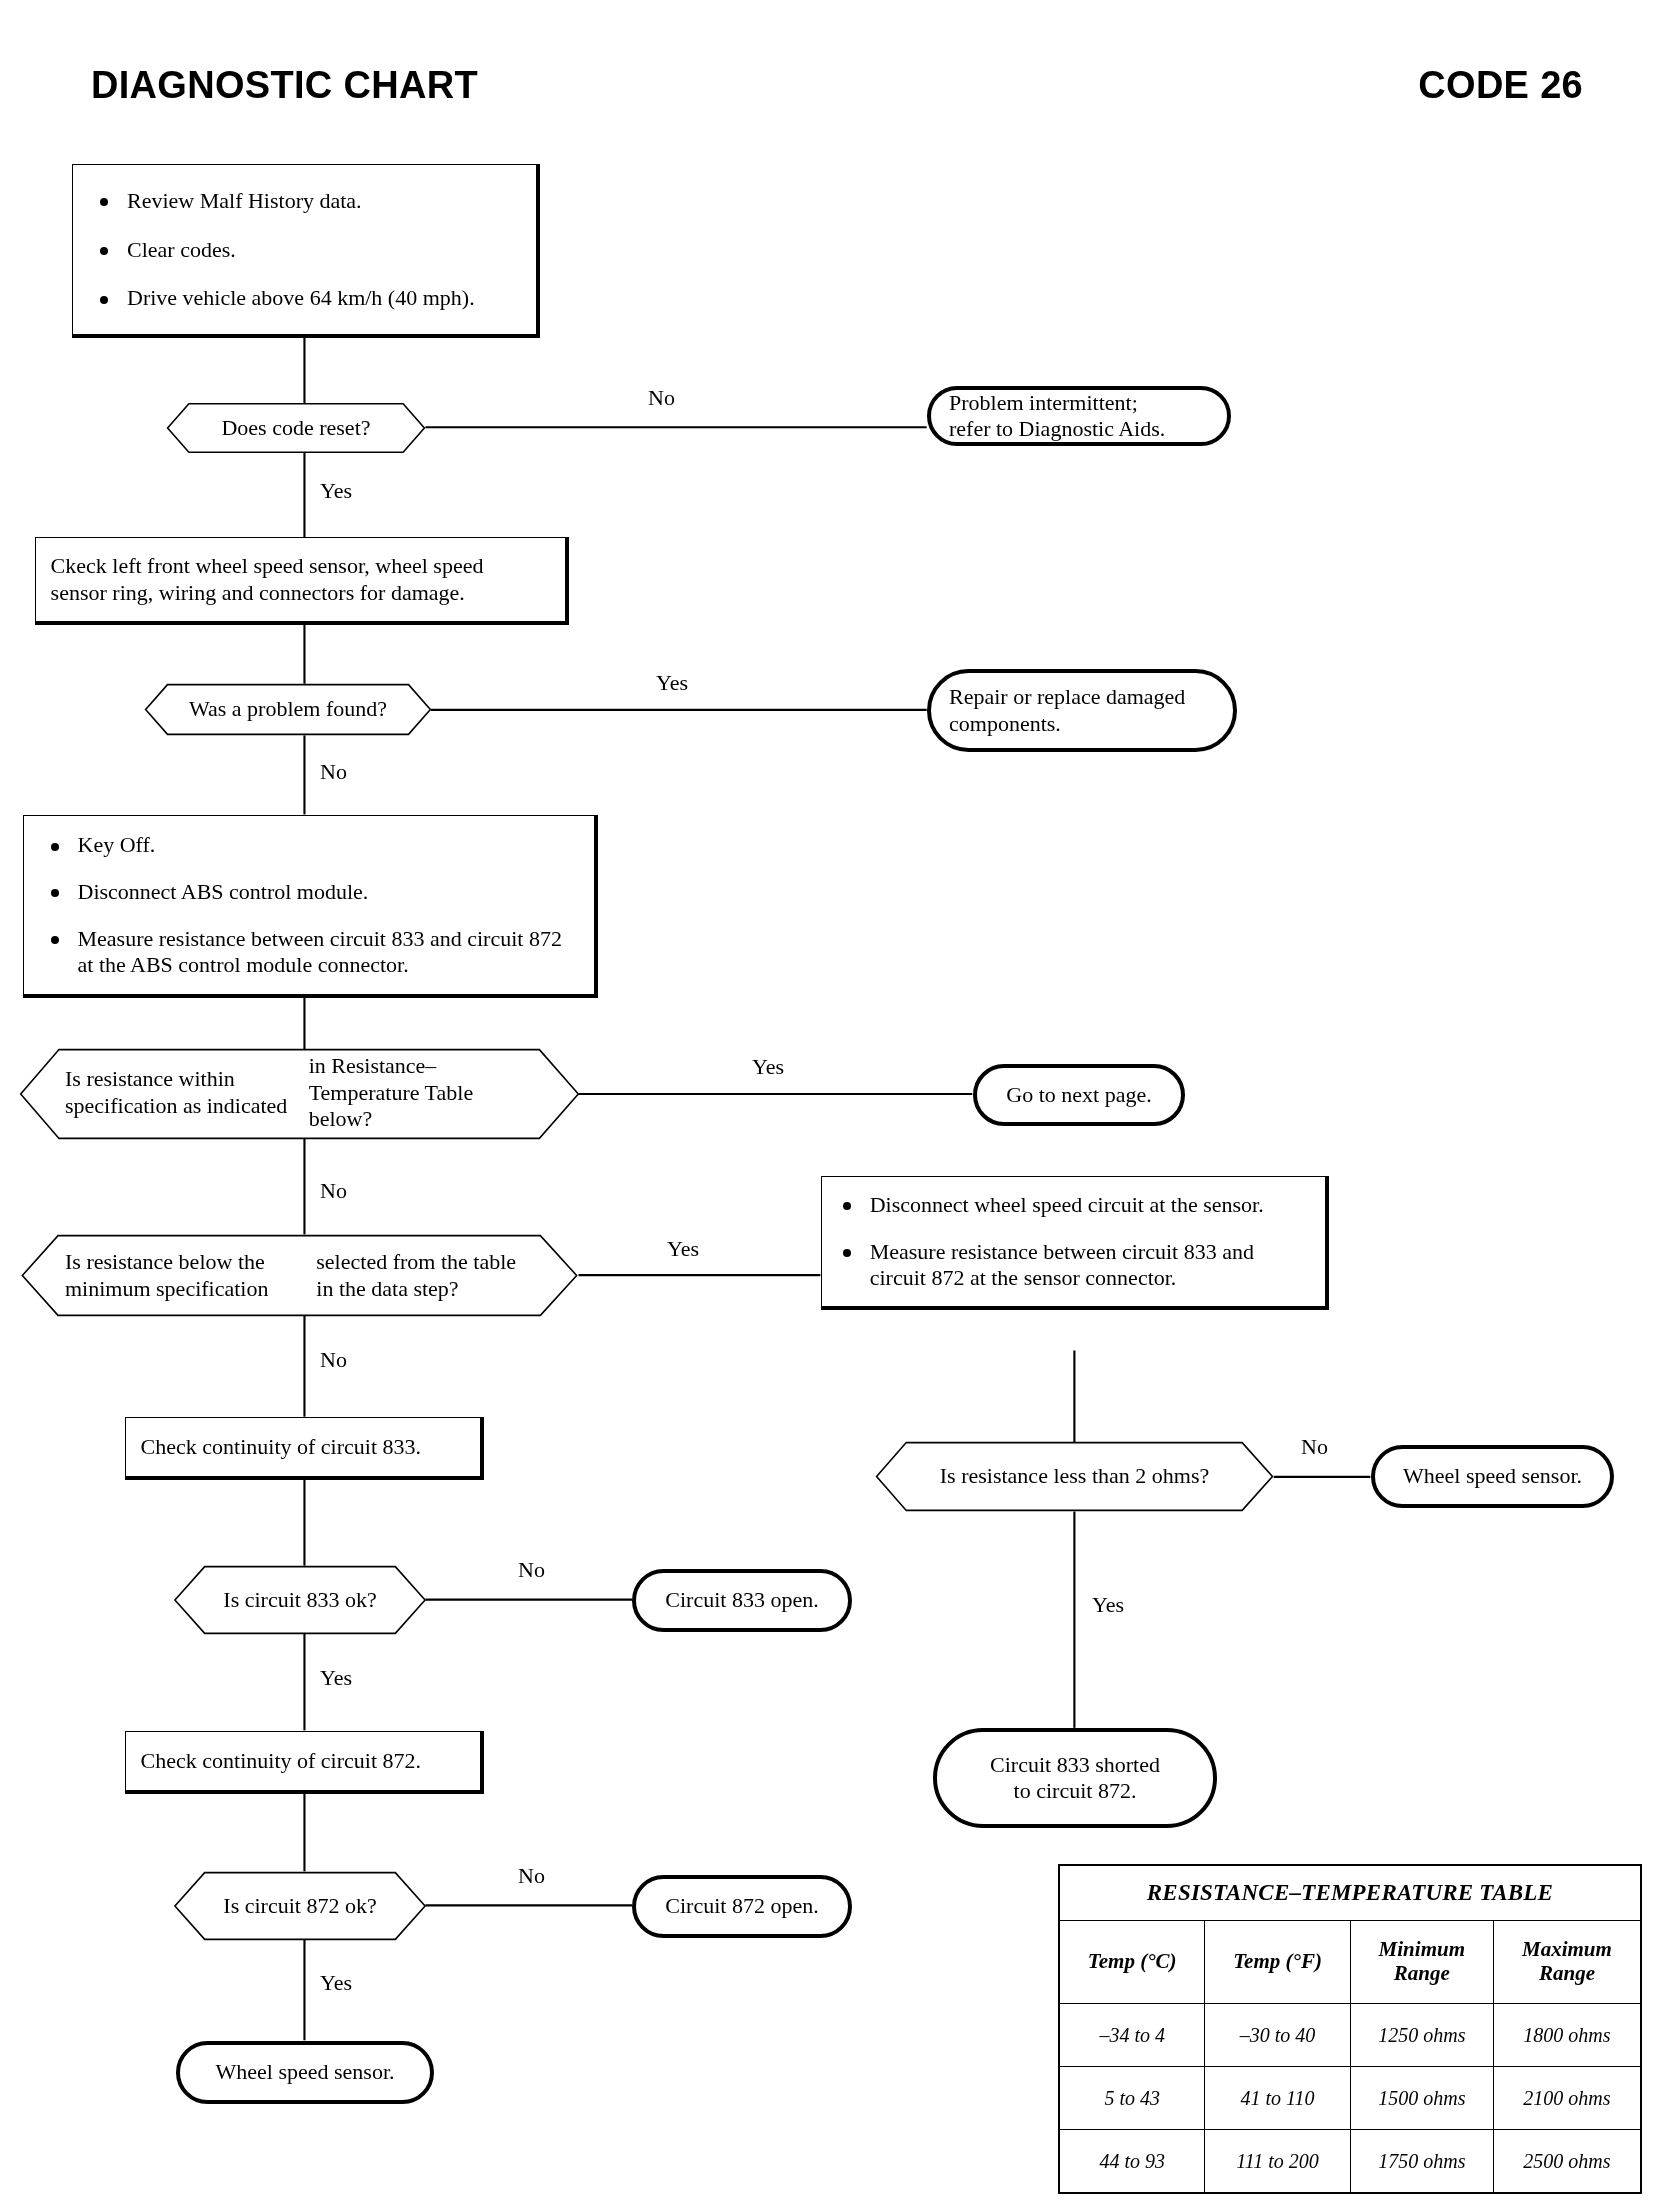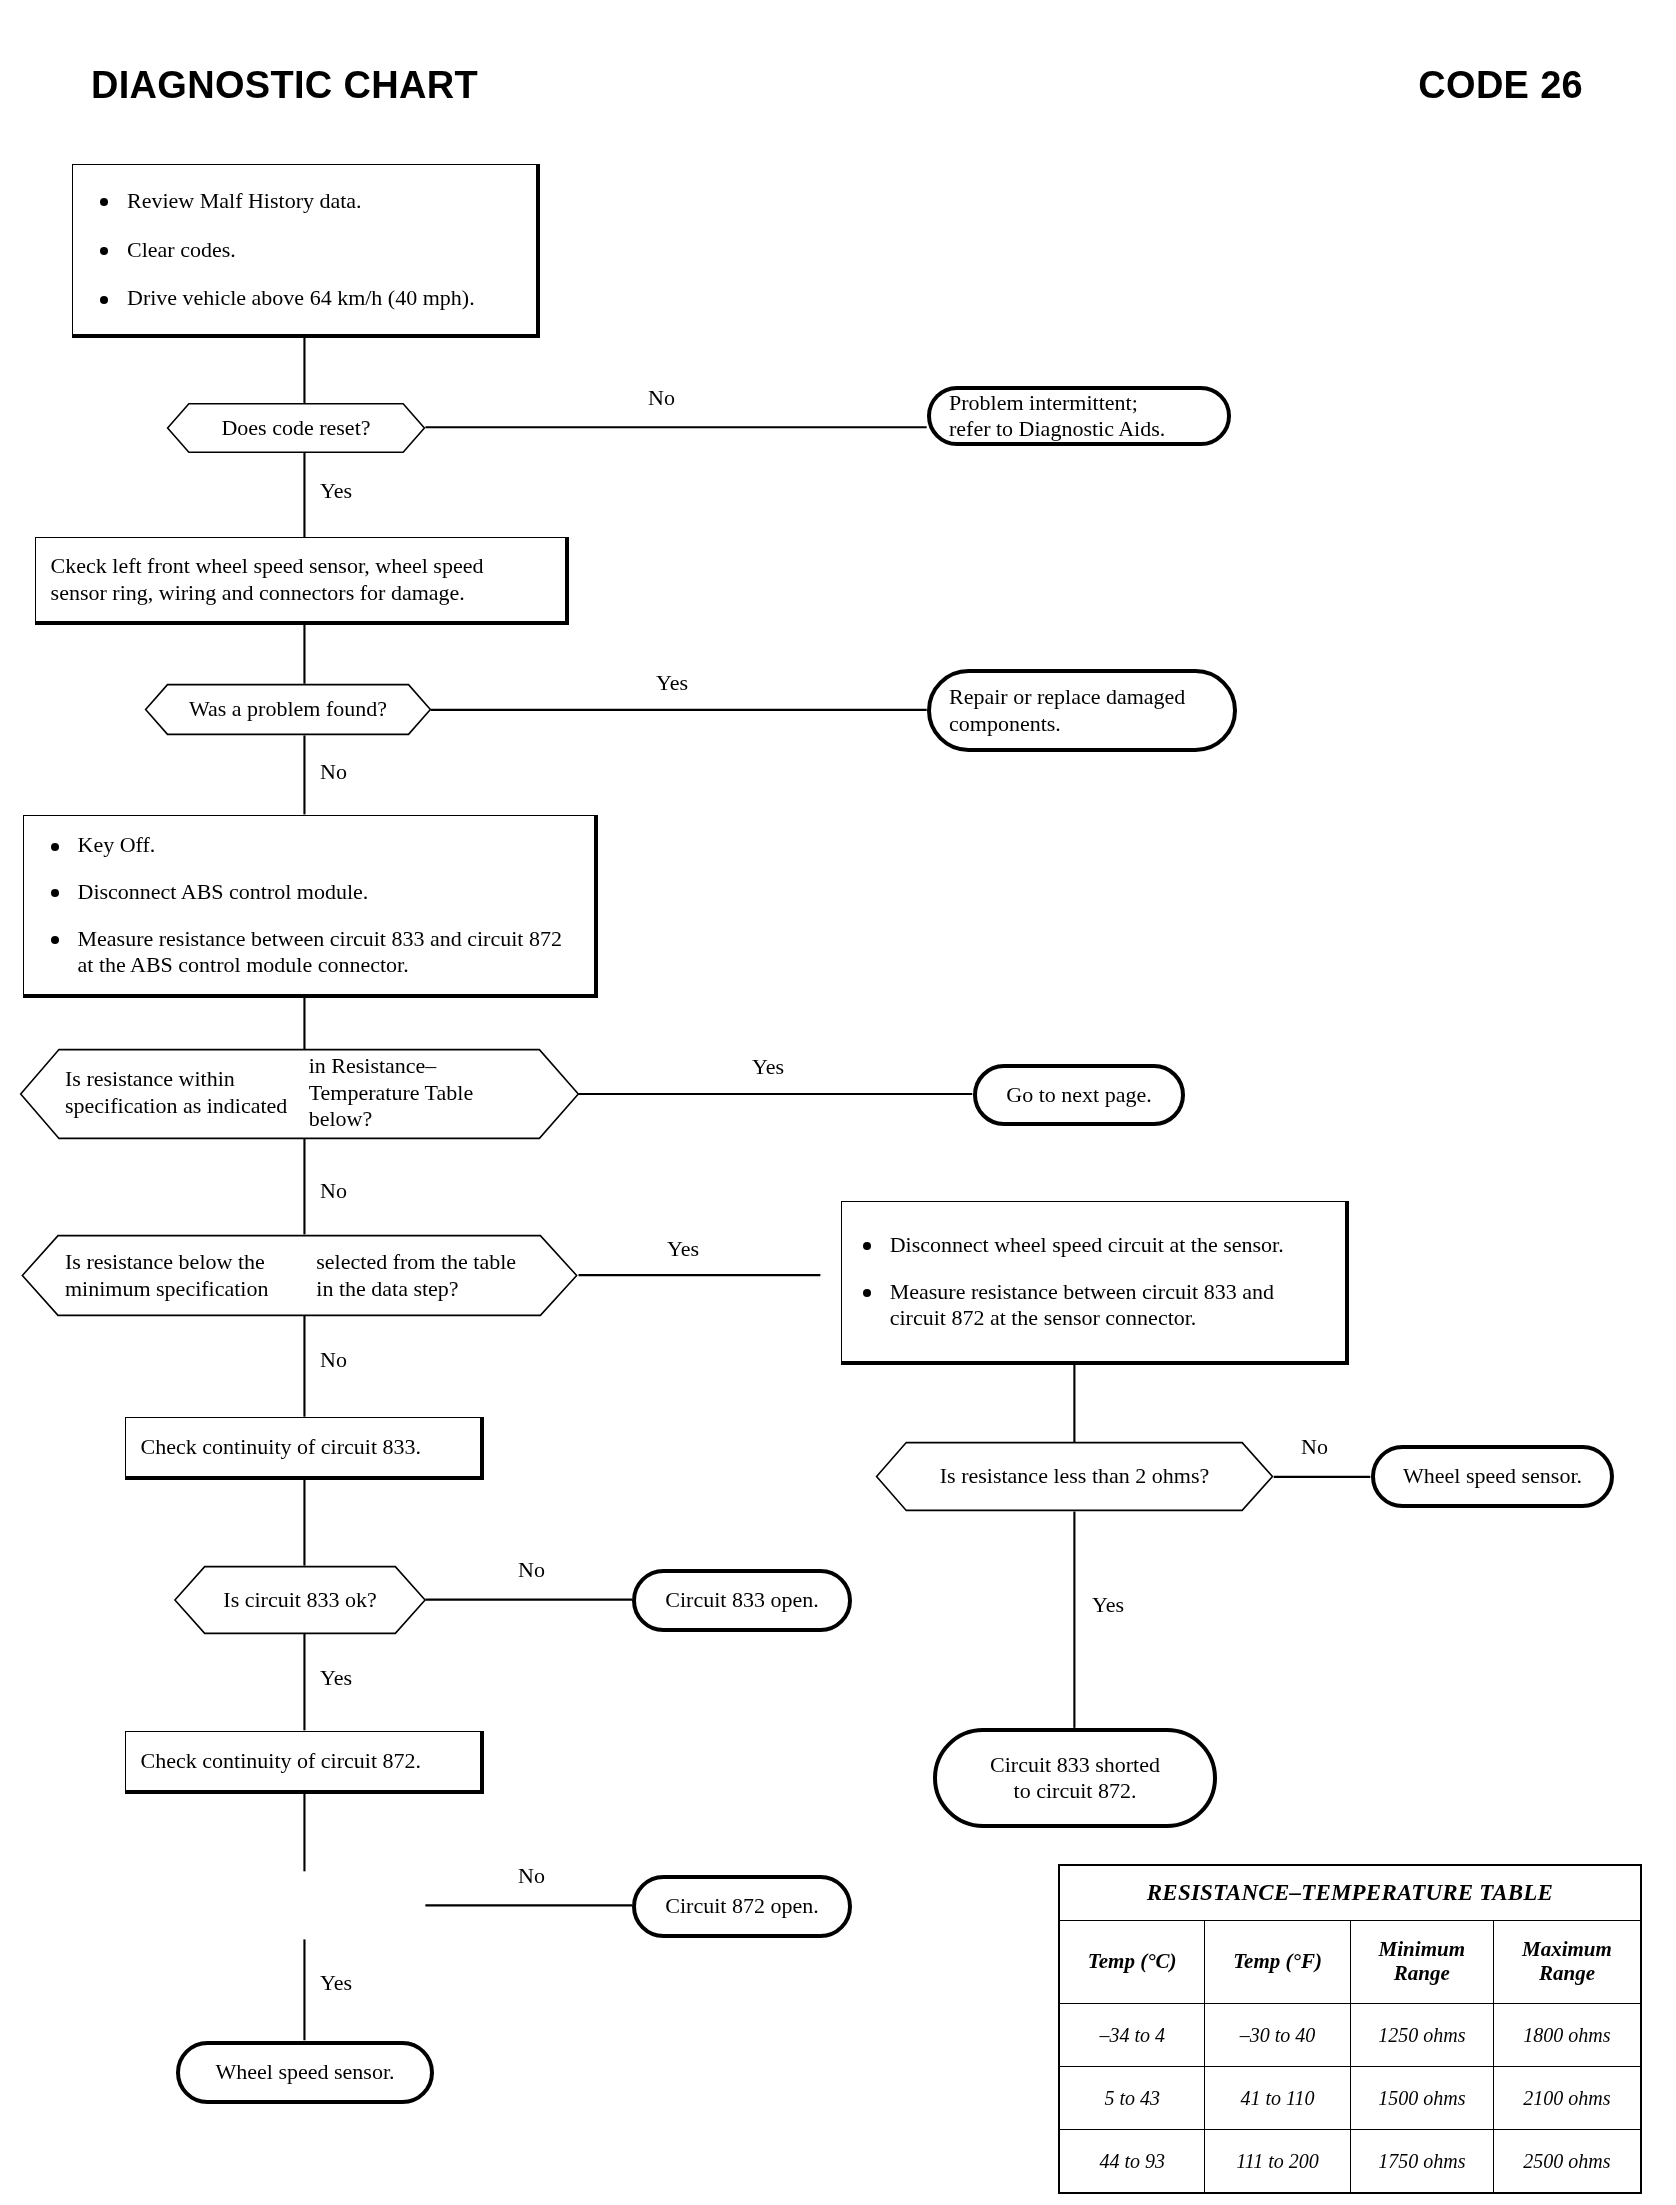--- a/index.html
+++ b/index.html
@@ -214,21 +214,21 @@
     </svg>
     <div class="txt" style="padding-left:45px;padding-right:49px;">
       <span>Is resistance below the minimum specification</span>
         <br>
       <span>selected from the table in the data step?</span>
     </div>
   </div>
   <div class="blabel" style="left:667px;top:1238px;">Yes</div>
   <div class="blabel" style="left:320px;top:1349px;">No</div>
 
-  <div class="node proc" style="left:821px;top:1201px;width:508px;height:164px;margin-left:20px;">
+  <div class="node proc" style="left:821px;top:1176px;width:508px;height:134px;">
     <ul class="blist tight" style="padding:0 9.7px;">
       <li>Disconnect wheel speed circuit at the sensor.</li>
       <li>Measure resistance between circuit 833 and circuit 872 at the sensor connector.</li>
     </ul>
   </div>
 
   <div class="node proc" style="left:125px;top:1417px;width:359px;height:63px;">
     <div class="txt ptext">Check continuity of circuit 833.</div>
   </div>
 
@@ -262,20 +262,26 @@
     <div class="txt">
       <span>Circuit 833 shorted</span><br>
       <span>to circuit 872.</span>
     </div>
   </div>
 
   <div class="node proc" style="left:125px;top:1731px;width:359px;height:63px;">
     <div class="txt ptext">Check continuity of circuit 872.</div>
   </div>
 
+  <div class="node hex ctr" style="left:174px;top:1872px;width:252px;height:68px;">
+    <svg width="252" height="68" viewBox="0 0 414 112">
+      <polygon points="50,1 364,1 413,56 364,111 50,111 1,56" fill="#fff" stroke="#000" stroke-width="2.6"></polygon>
+    </svg>
+    <div class="txt">Is circuit 872 ok?</div>
+  </div>
   <div class="blabel" style="left:518px;top:1865px;">No</div>
   <div class="blabel" style="left:320px;top:1972px;">Yes</div>
 
   <div class="node term ctr" style="left:632px;top:1875px;width:220px;height:63px;">
     <div class="txt">Circuit 872 open.</div>
   </div>
 
   <div class="node term ctr" style="left:176px;top:2041px;width:258px;height:63px;">
     <div class="txt">Wheel speed sensor.</div>
   </div>

